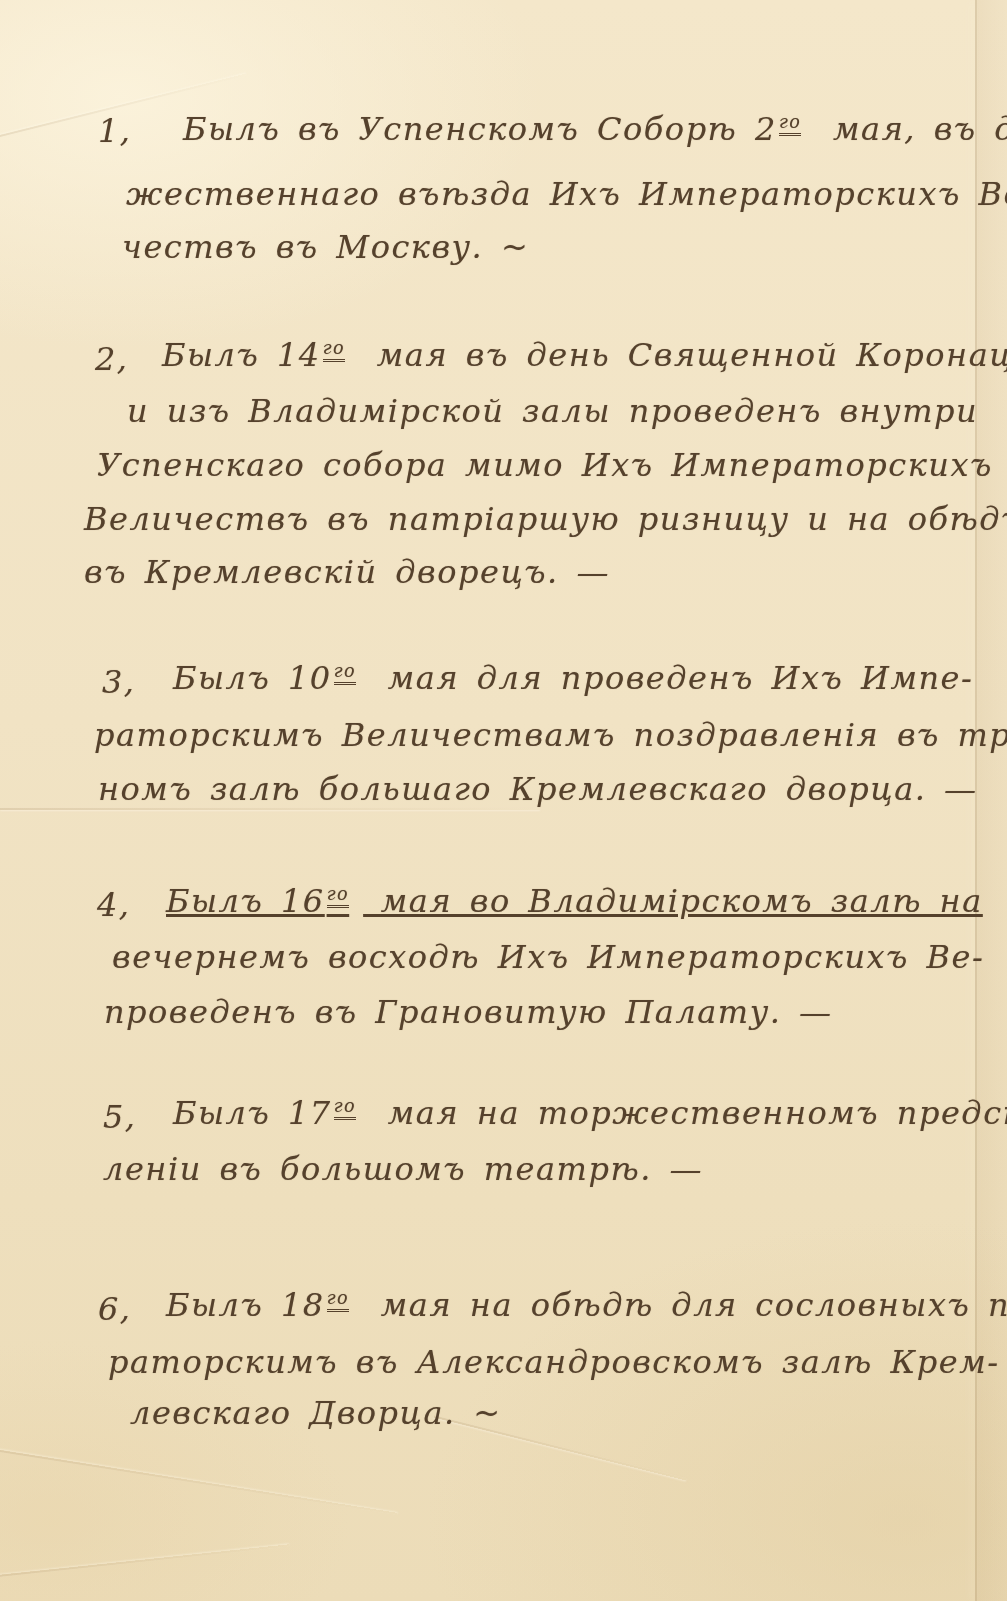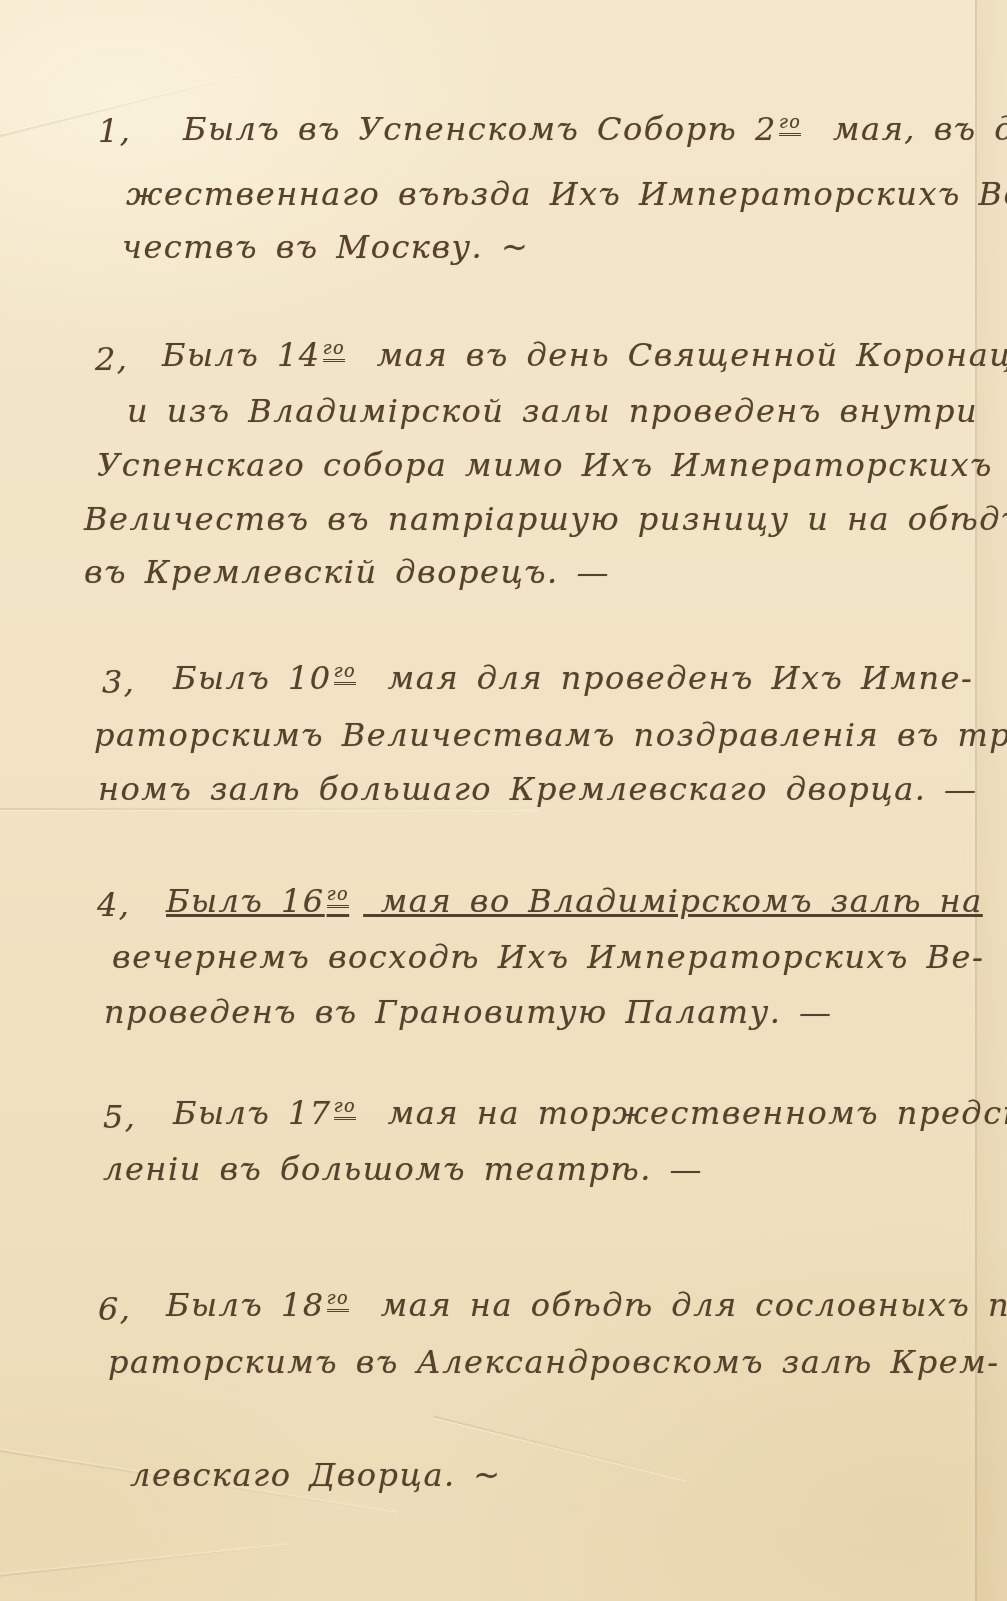--- a/index.html
+++ b/index.html
@@ -111,16 +111,16 @@
   <div>
     <span class="hw num" style="left:103px; top:1098px;">5,</span>
     <div class="hw" style="left:173px; top:1094px;"><span>Былъ 17</span><sup class="ord">го</sup><span> мая на торжественномъ представ-</span></div>
     <div class="hw" style="left:103px; top:1150px;">леніи въ большомъ театрѣ. —</div>
   </div>
 
   <div>
     <span class="hw num" style="left:98px; top:1290px;">6,</span>
     <div class="hw" style="left:166px; top:1286px;"><span>Былъ 18</span><sup class="ord">го</sup><span> мая на обѣдѣ для сословныхъ пред-</span></div>
     <div class="hw" style="left:108px; top:1343px;">раторскимъ въ Александровскомъ залѣ Крем-</div>
-    <div class="hw" style="left:130px; top:1456px;text-align:center;">левскаго Дворца. ~</div>
+    <div class="hw" style="left:130px; top:1394px;text-align:center;">левскаго Дворца. ~</div>
   </div>
 
 </div>
 
 </body></html>

